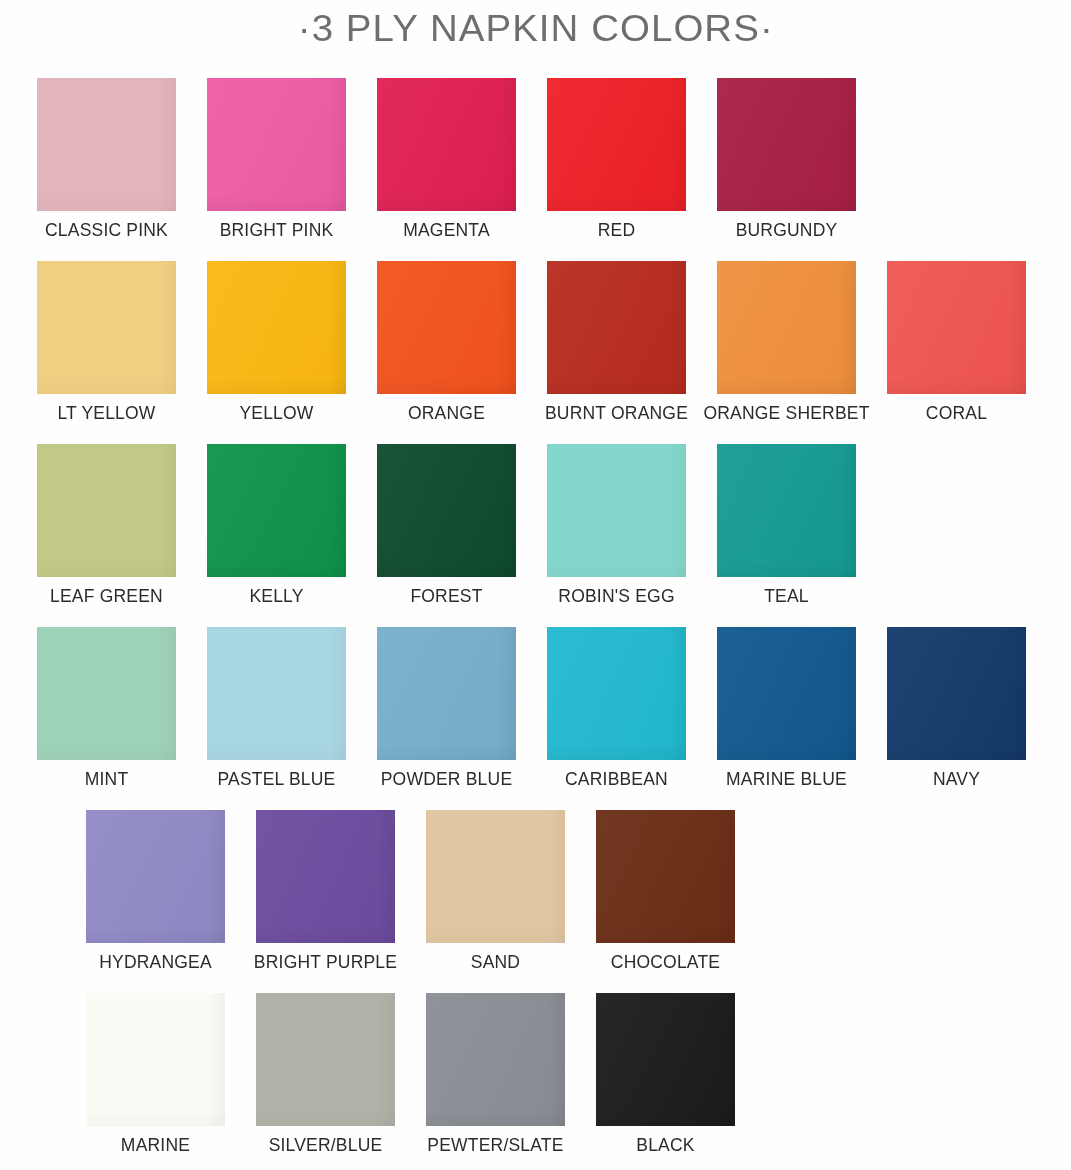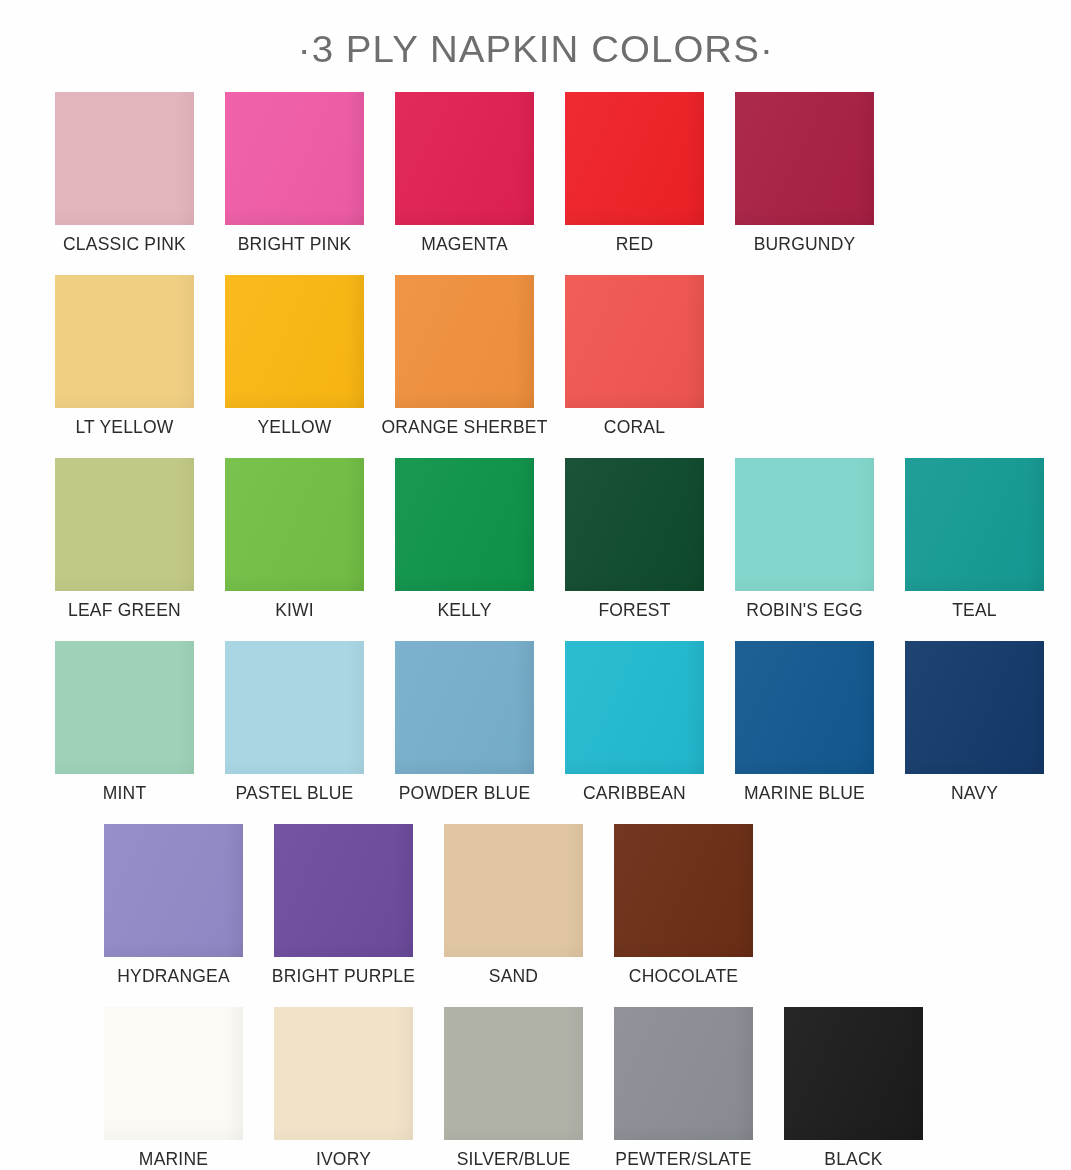--- a/index.html
+++ b/index.html
@@ -11,23 +11,23 @@
     height: 1170px;
     background: #fefefe;
     font-family: "Liberation Sans", sans-serif;
     overflow: hidden;
     position: relative;
   }
 
   
   .title-bar {
     width: 100%;
-    height: 92px;
+    height: 78px;
     display: flex;
-    align-items: center;
+    align-items: flex-start;
     justify-content: center;
     box-sizing: border-box;
     padding-top: 8px;
   }
   .title-text {
     font-family: "Liberation Sans", sans-serif;
     font-size: 37px;
     letter-spacing: 1.0px;
     color: #6e6e6e;
     font-weight: 300;
@@ -36,21 +36,20 @@
   }
 
   
   .sheet {
     position: relative;
     width: 1071px;
   }
   .swatch-row {
     display: flex;
     margin-bottom: 0px;
-    margin-left: 18px;
   }
   .swatch-row.indent {
     padding-left: 86px;
     align-items: flex-end;
   }
   .row-pad {
     padding-left: 37px;
   }
 
   .swatch-cell {
@@ -133,39 +132,43 @@
     <div class="swatch-row row-pad">
       <div class="swatch-cell">
         <div class="swatch-chip light" style="background-color: rgb(240, 207, 131);"></div>
         <div class="swatch-label">LT YELLOW</div>
       </div>
       <div class="swatch-cell">
         <div class="swatch-chip" style="background-color: rgb(251, 183, 17);"></div>
         <div class="swatch-label">YELLOW</div>
       </div>
       <div class="swatch-cell">
+        <div class="swatch-chip" style="background-color: rgb(242, 82, 29);"></div>
+        <div class="swatch-label">ORANGE</div>
+      </div>
+      <div class="swatch-cell">
+        <div class="swatch-chip" style="background-color: rgb(183, 43, 30);"></div>
+        <div class="swatch-label">BURNT ORANGE</div>
+      </div>
+      <div class="swatch-cell">
         <div class="swatch-chip" style="background-color: rgb(239, 143, 60);"></div>
         <div class="swatch-label">ORANGE SHERBET</div>
       </div>
       <div class="swatch-cell">
         <div class="swatch-chip" style="background-color: rgb(240, 85, 79);"></div>
         <div class="swatch-label">CORAL</div>
       </div>
     </div>
     <div class="row-gap"></div>
     <div class="swatch-row row-pad">
       <div class="swatch-cell">
         <div class="swatch-chip light" style="background-color: rgb(194, 200, 133);"></div>
         <div class="swatch-label">LEAF GREEN</div>
       </div>
       <div class="swatch-cell">
-        <div class="swatch-chip" style="background-color: rgb(114, 191, 68);"></div>
-        <div class="swatch-label">KIWI</div>
-      </div>
-      <div class="swatch-cell">
         <div class="swatch-chip" style="background-color: rgb(13, 147, 73);"></div>
         <div class="swatch-label">KELLY</div>
       </div>
       <div class="swatch-cell">
         <div class="swatch-chip" style="background-color: rgb(14, 74, 45);"></div>
         <div class="swatch-label">FOREST</div>
       </div>
       <div class="swatch-cell">
         <div class="swatch-chip light" style="background-color: rgb(131, 214, 203);"></div>
         <div class="swatch-label">ROBIN'S EGG</div>
@@ -221,24 +224,20 @@
         <div class="swatch-label">CHOCOLATE</div>
       </div>
     </div>
     <div class="row-gap"></div>
     <div class="swatch-row row-pad indent">
       <div class="swatch-cell">
         <div class="swatch-chip light" style="background-color: rgb(251, 250, 245);"></div>
         <div class="swatch-label">MARINE</div>
       </div>
       <div class="swatch-cell">
-        <div class="swatch-chip light" style="background-color: rgb(241, 227, 200);"></div>
-        <div class="swatch-label">IVORY</div>
-      </div>
-      <div class="swatch-cell">
         <div class="swatch-chip light" style="background-color: rgb(176, 178, 168);"></div>
         <div class="swatch-label">SILVER/BLUE</div>
       </div>
       <div class="swatch-cell">
         <div class="swatch-chip" style="background-color: rgb(139, 141, 148);"></div>
         <div class="swatch-label">PEWTER/SLATE</div>
       </div>
       <div class="swatch-cell">
         <div class="swatch-chip" style="background-color: rgb(27, 27, 27);"></div>
         <div class="swatch-label">BLACK</div>

